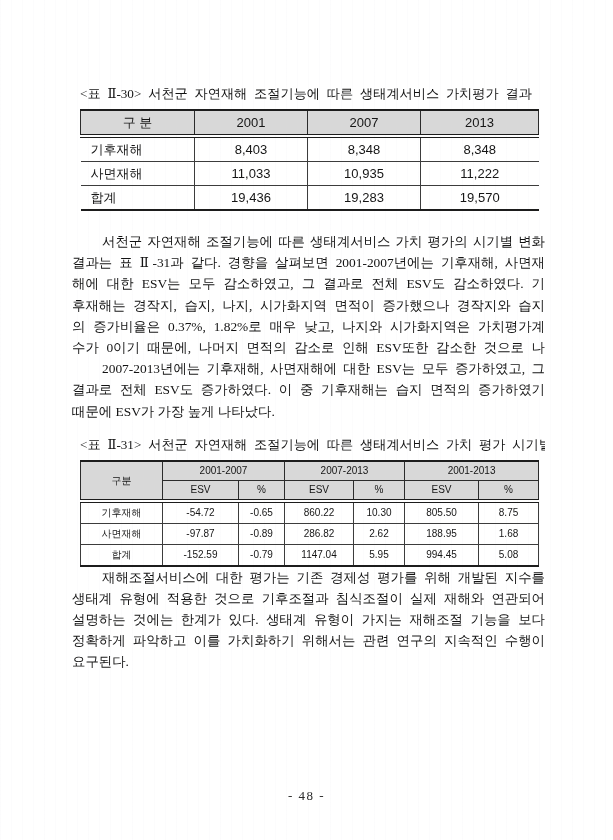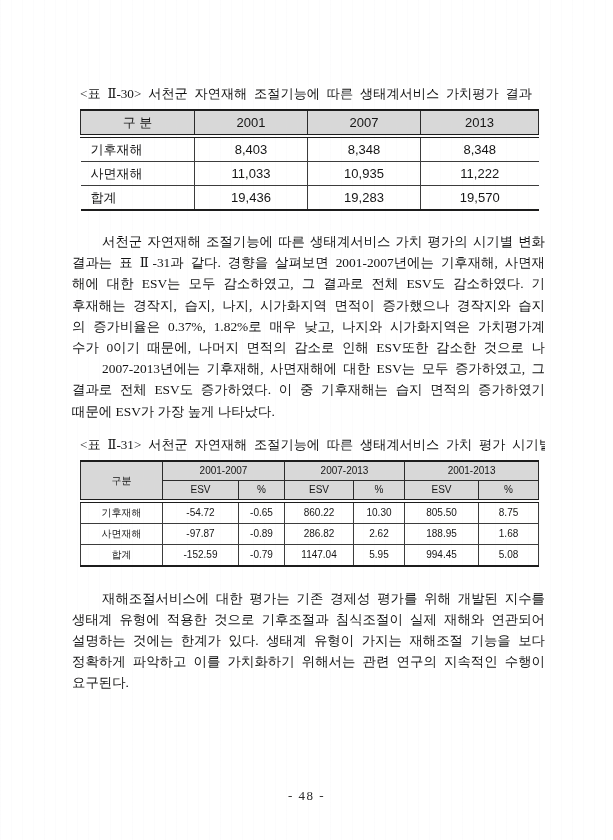--- a/index.html
+++ b/index.html
@@ -71,21 +71,21 @@
 
   .t2 { font-size: 10px; }
   .t2 th { padding: 1.5px 3px; height: 15px; line-height: 15px; }
   .t2 td { padding: 2px 3px; height: 16px; line-height: 16px; }
   .t2 td:first-child { border-left: 1px solid #3c3c3c; }
   .t2 td:last-child { border-right: 1px solid #3c3c3c; }
 
   
   .para { margin: 0 0 0 0; font-size: 13.4px; color: #131313; }
   .p1 { margin-top: 20px; }
-  .p3 { margin-top: 21px; }
+  .p3 { }
   .jline {
     height: 21.2px;
     line-height: 21.2px;
     overflow: hidden;
     text-align: justify;
     text-align-last: justify;
     word-break: keep-all;
   }
   .jline.last { text-align-last: left; }
   .jline.ind { text-indent: 30px; }

